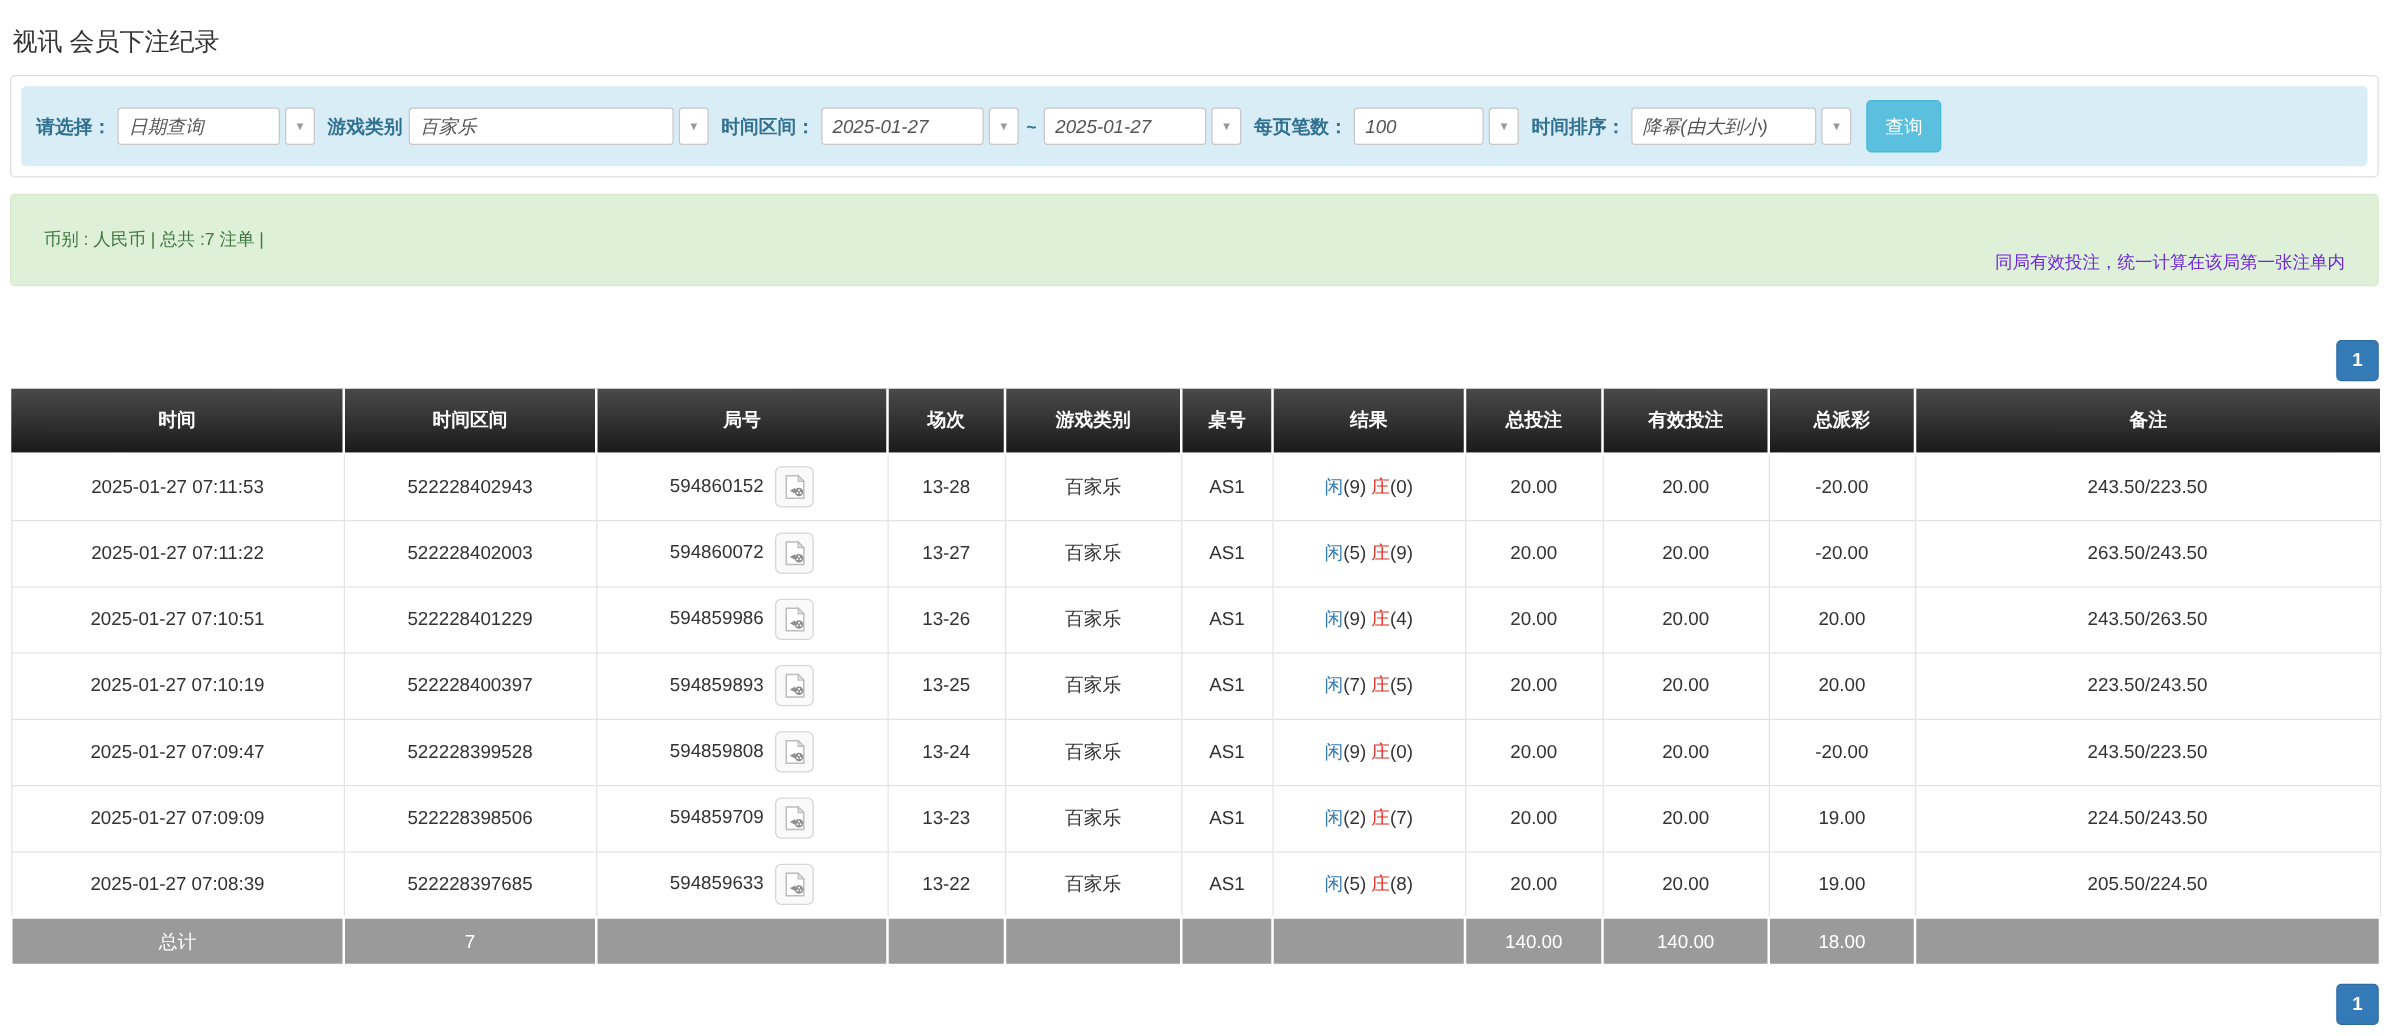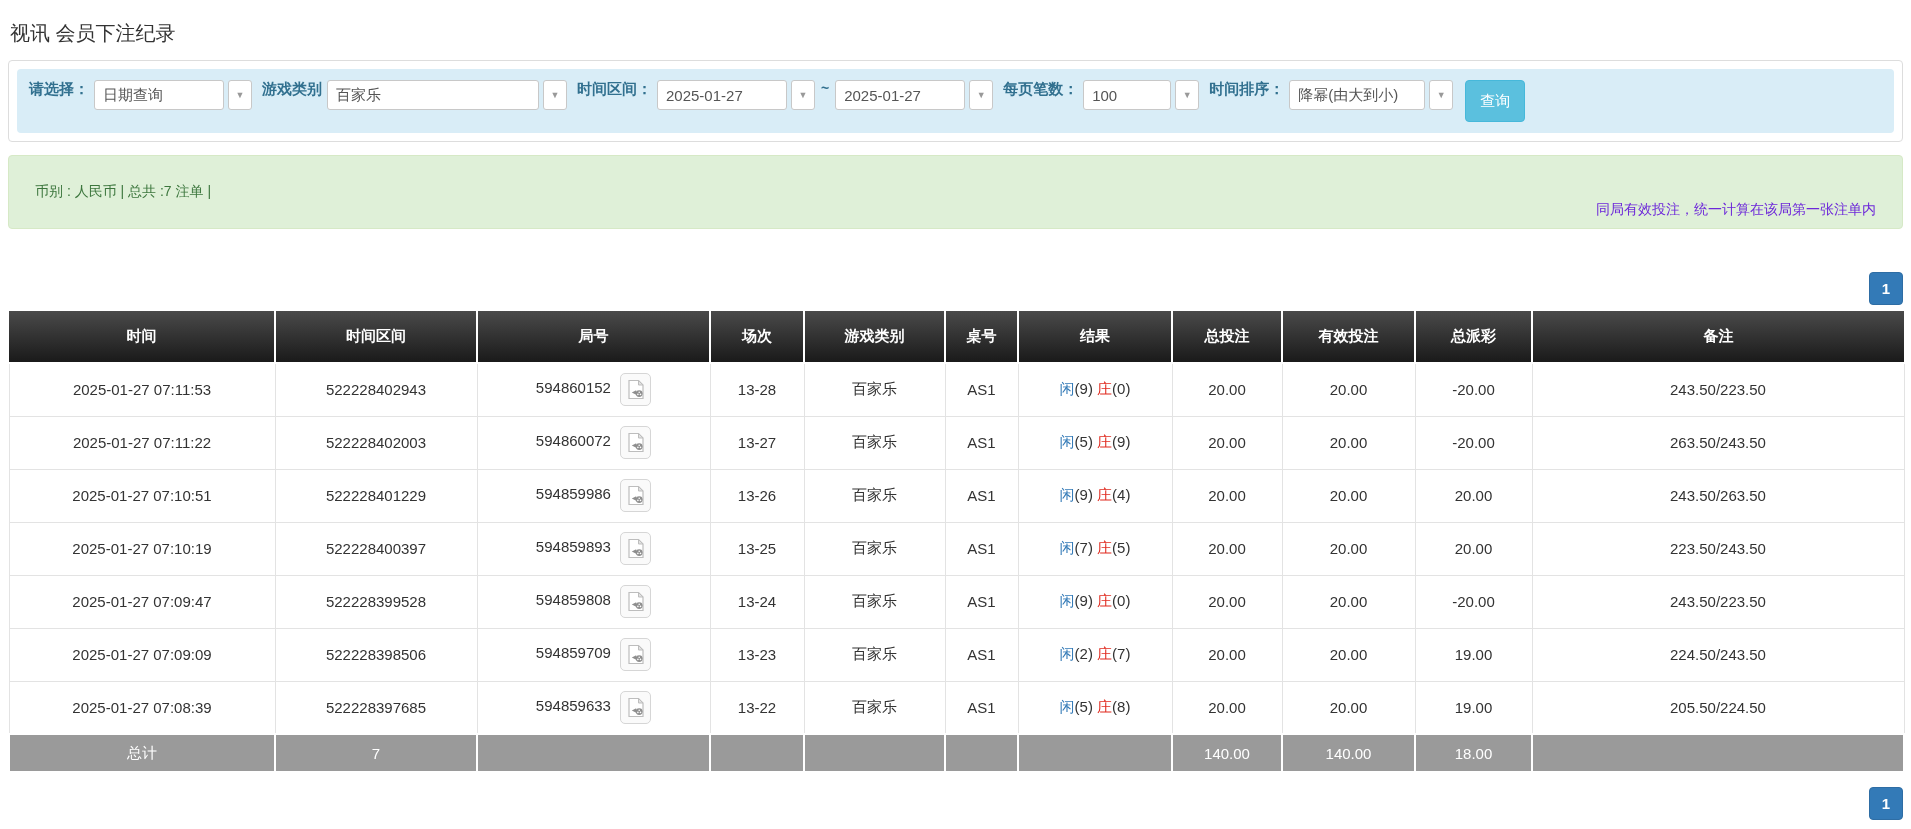--- a/index.html
+++ b/index.html
@@ -8,25 +8,25 @@
     width:1911px; height:829px; overflow:hidden;
     font-family:"Liberation Sans","DejaVu Sans",sans-serif;
     color:#333; padding:4px 8px;
   }
   .page-title { font-size:20px; font-weight:400; color:#333; margin:16px 0 13px 2px; }
 
   
   .filter-panel { border:1px solid #ddd; border-radius:4px; background:#fff; padding:8px; }
   .filter-bar {
     background:#d9edf7; border-radius:4px; padding:11px 8px;
-    display:flex; align-items:flex-start; white-space:nowrap;
+    display:flex; align-items:center; white-space:nowrap;
   }
   .f-label { color:#31708f; font-weight:bold; font-size:15px; margin:0 5px 0 10px; }
   .f-label.first { margin-left:4px; }
-  .combo { display:inline-flex; align-items:center; }
+  .combo { display:inline-flex; align-items:center;font-style:italic; }
   .combo-input {
     height:30px; border:1px solid #c8c8c8; border-radius:3px; background:#fff;
     padding:0 8px; font-size:15px; color:#555; display:inline-flex; align-items:center;
   }
   .combo-arrow {
     width:24px; height:30px; border:1px solid #c8c8c8; border-radius:3px; background:#fff;
     color:#999; display:inline-flex; align-items:center; justify-content:center;
     font-size:9px; margin-left:4px; cursor:pointer;
   }
   .tilde { color:#31708f; font-weight:bold; margin:0 6px; font-size:14px; }
@@ -107,27 +107,27 @@
       <span class="combo-arrow">▼</span>
     </span>
     <span class="tilde">~</span>
     <span class="combo">
       <span class="combo-input" style="width:130px">2025-01-27</span>
       <span class="combo-arrow">▼</span>
     </span>
 
     <span class="f-label">每页笔数：</span>
     <span class="combo">
-      <span class="combo-input" style="width:88px">100</span>
+      <span class="combo-input" style="width:104px">100</span>
       <span class="combo-arrow">▼</span>
     </span>
 
     <span class="f-label">时间排序：</span>
     <span class="combo">
-      <span class="combo-input" style="width:136px">降幂(由大到小)</span>
+      <span class="combo-input" style="width:148px">降幂(由大到小)</span>
       <span class="combo-arrow">▼</span>
     </span>
 
     <button class="btn-search">查询</button>
   </div>
 </div>
 
 <div class="summary-bar">
   <span class="summary-left">币别 : 人民币 | 总共 :7 注单 |</span>
   <span class="summary-right">同局有效投注，统一计算在该局第一张注单内</span>

